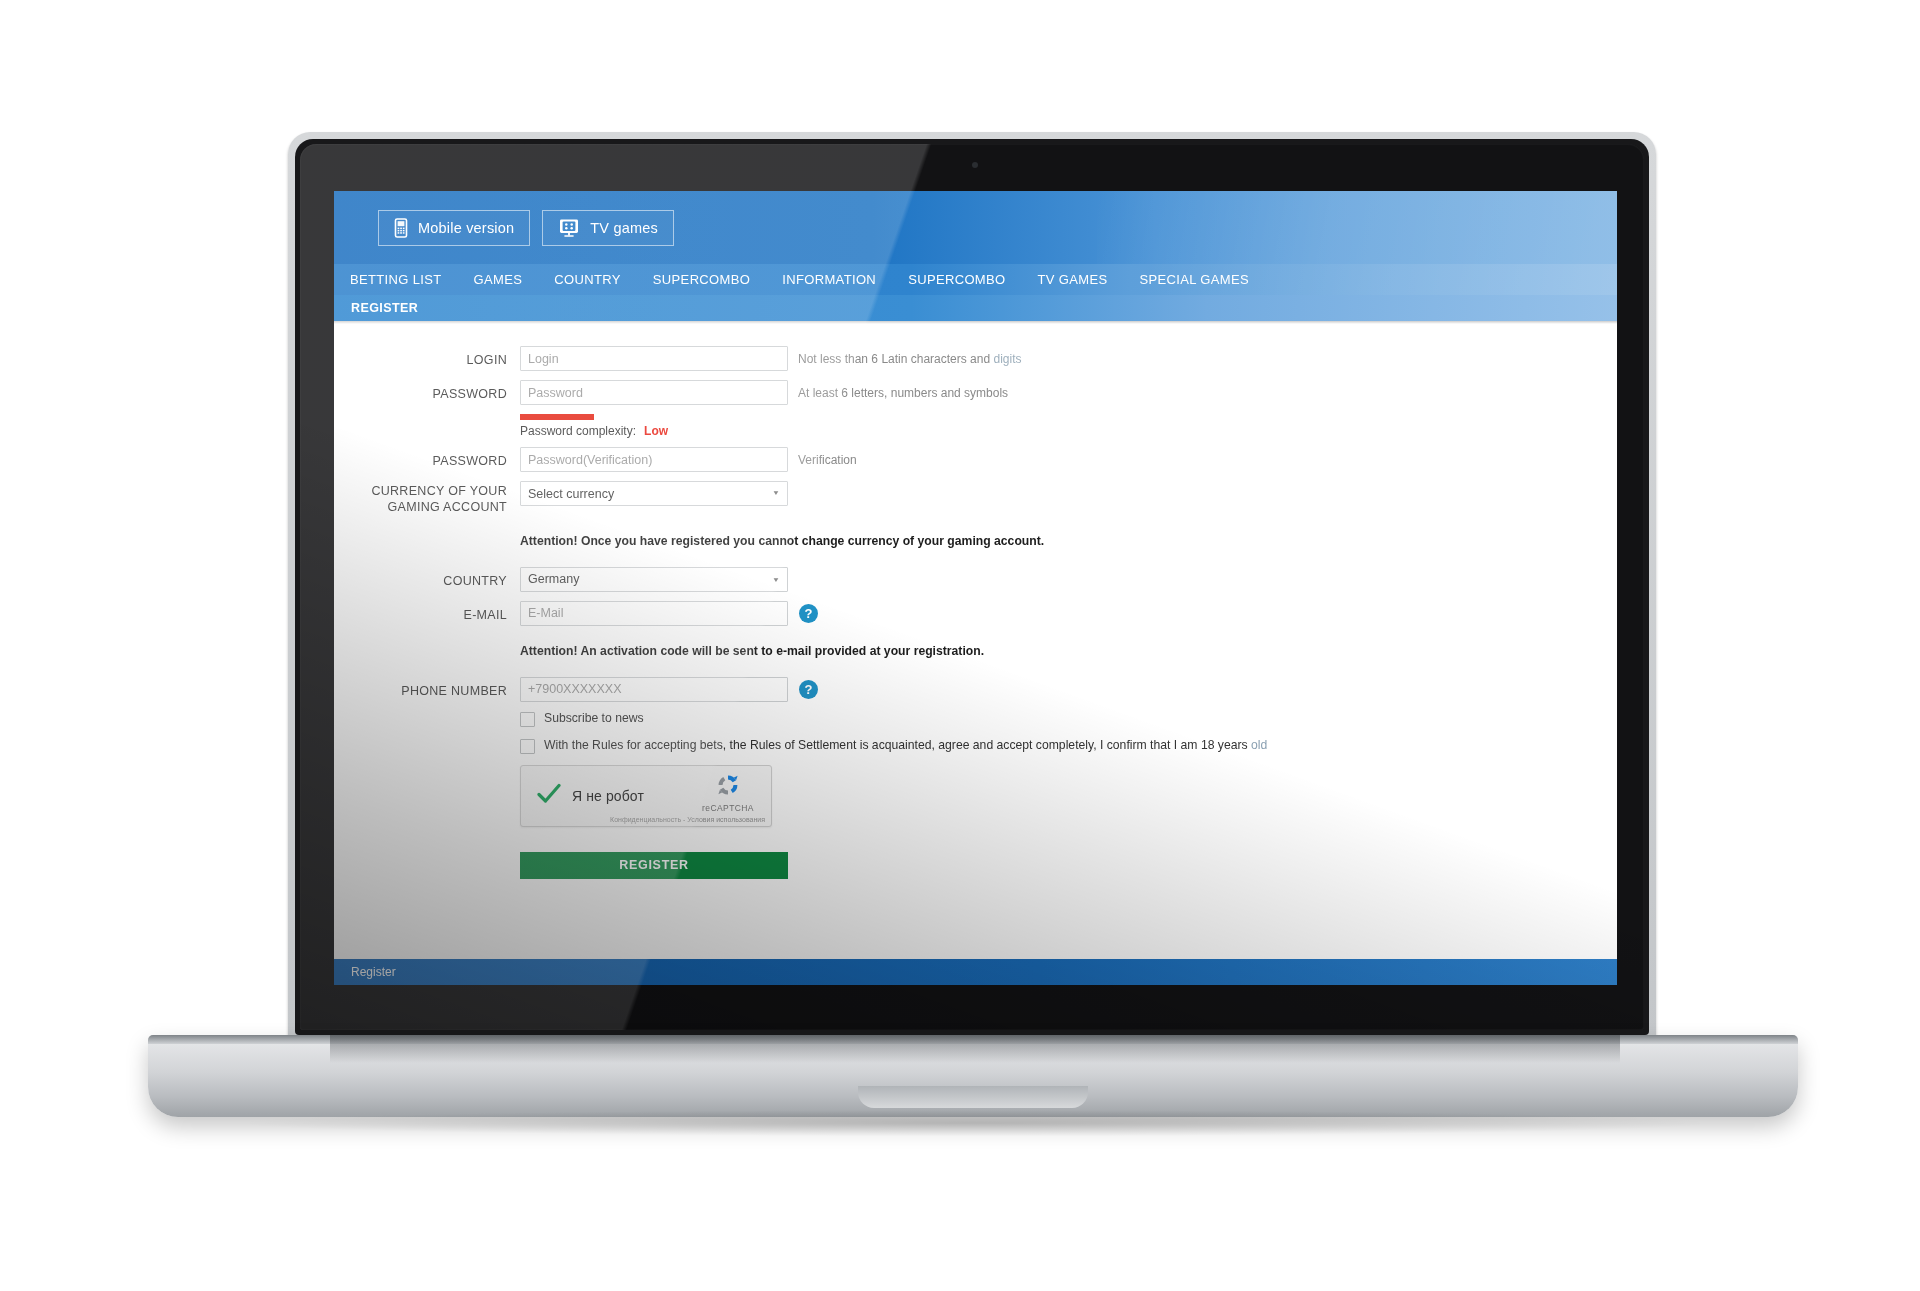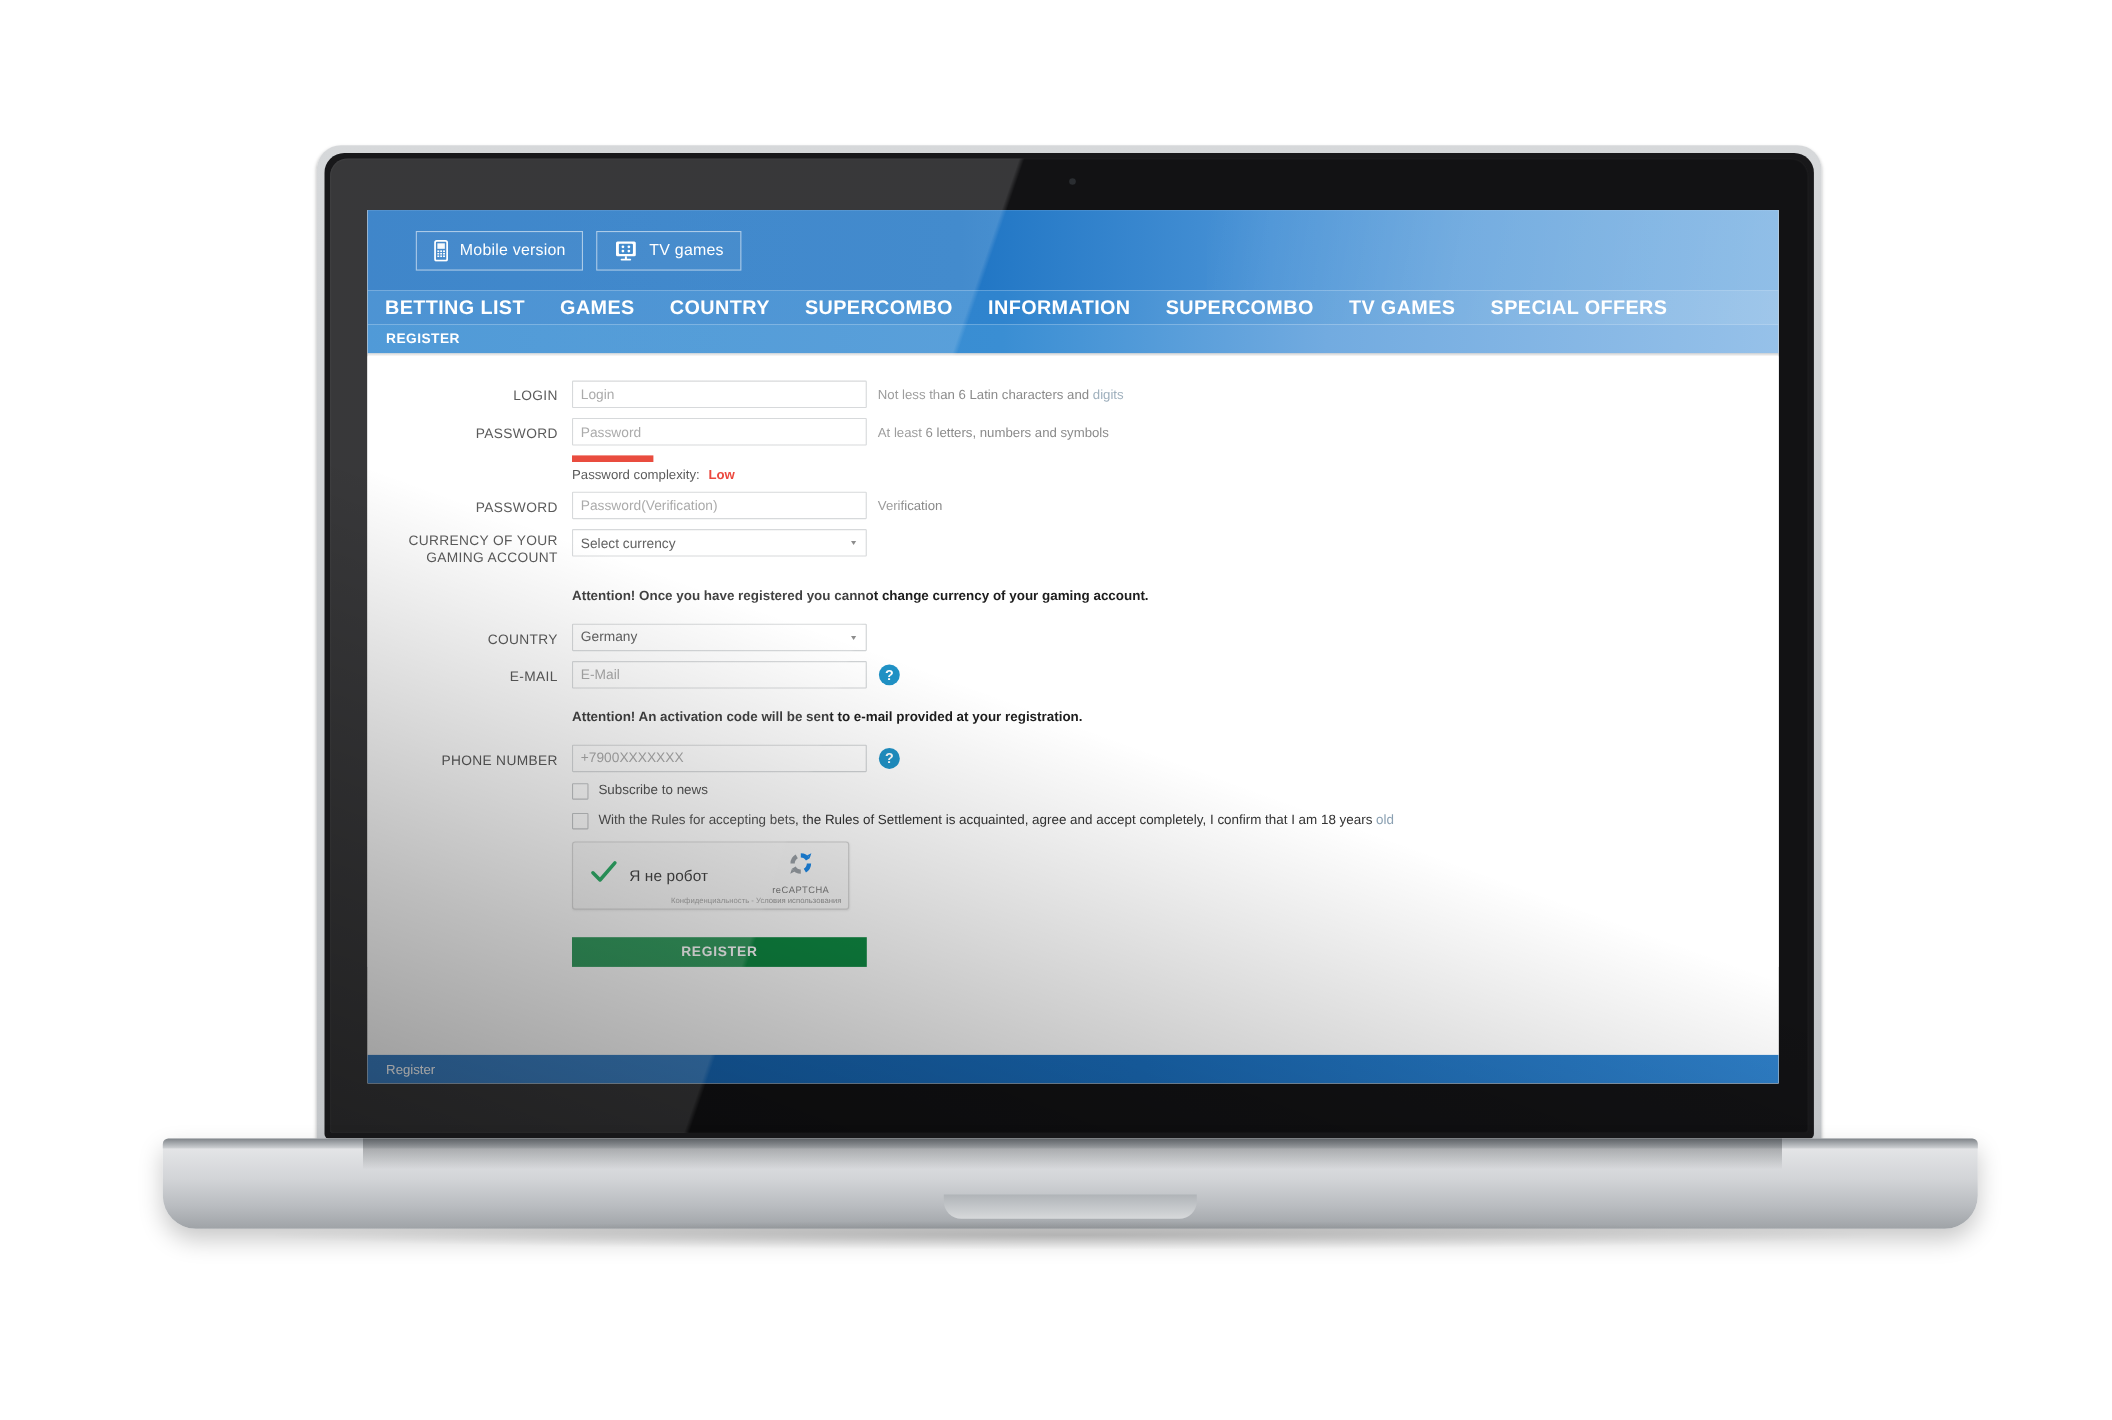--- a/index.html
+++ b/index.html
@@ -110,22 +110,22 @@
     position:relative;
     display:flex;align-items:center;
   }
   .navbar .navsheen{
     position:absolute;right:0;top:0;width:470px;height:100%;
     background:linear-gradient(100deg, rgba(255,255,255,0) 0%, rgba(255,255,255,.15) 50%, rgba(255,255,255,.24) 100%);
     pointer-events:none;
   }
   .navitem{
     position:relative;z-index:2;
-    color:#ffffff;font-size:18px;letter-spacing:.35px;
-    padding:0 16px;white-space:nowrap;font-weight:bold;
+    color:#ffffff;font-size:13px;letter-spacing:.35px;
+    padding:0 16px;white-space:nowrap;
   }
   .navitem:first-child{padding-left:17px;}
 
   .subbar{
     height:26px;
     background:linear-gradient(90deg,#2f87d0 0%,#3a8ed3 45%,#72abe0 68%,#96c1e9 100%);
     display:flex;align-items:center;position:relative;
   }
   .subbar-title{color:#fff;font-size:12.5px;letter-spacing:.4px;padding-left:17px;font-weight:700;}
 
@@ -263,21 +263,21 @@
 
       <div class="navbar">
         <div class="navsheen"></div>
         <div class="navitem">BETTING LIST</div>
         <div class="navitem">GAMES</div>
         <div class="navitem">COUNTRY</div>
         <div class="navitem">SUPERCOMBO</div>
         <div class="navitem">INFORMATION</div>
         <div class="navitem">SUPERCOMBO</div>
         <div class="navitem">TV GAMES</div>
-        <div class="navitem">SPECIAL OFFERS</div>
+        <div class="navitem">SPECIAL GAMES</div>
       </div>
 
       <div class="subbar">
         <div class="subbar-title">REGISTER</div>
       </div>
       <div class="navshadow"></div>
 
       <div class="form">
 
         <div class="row">

